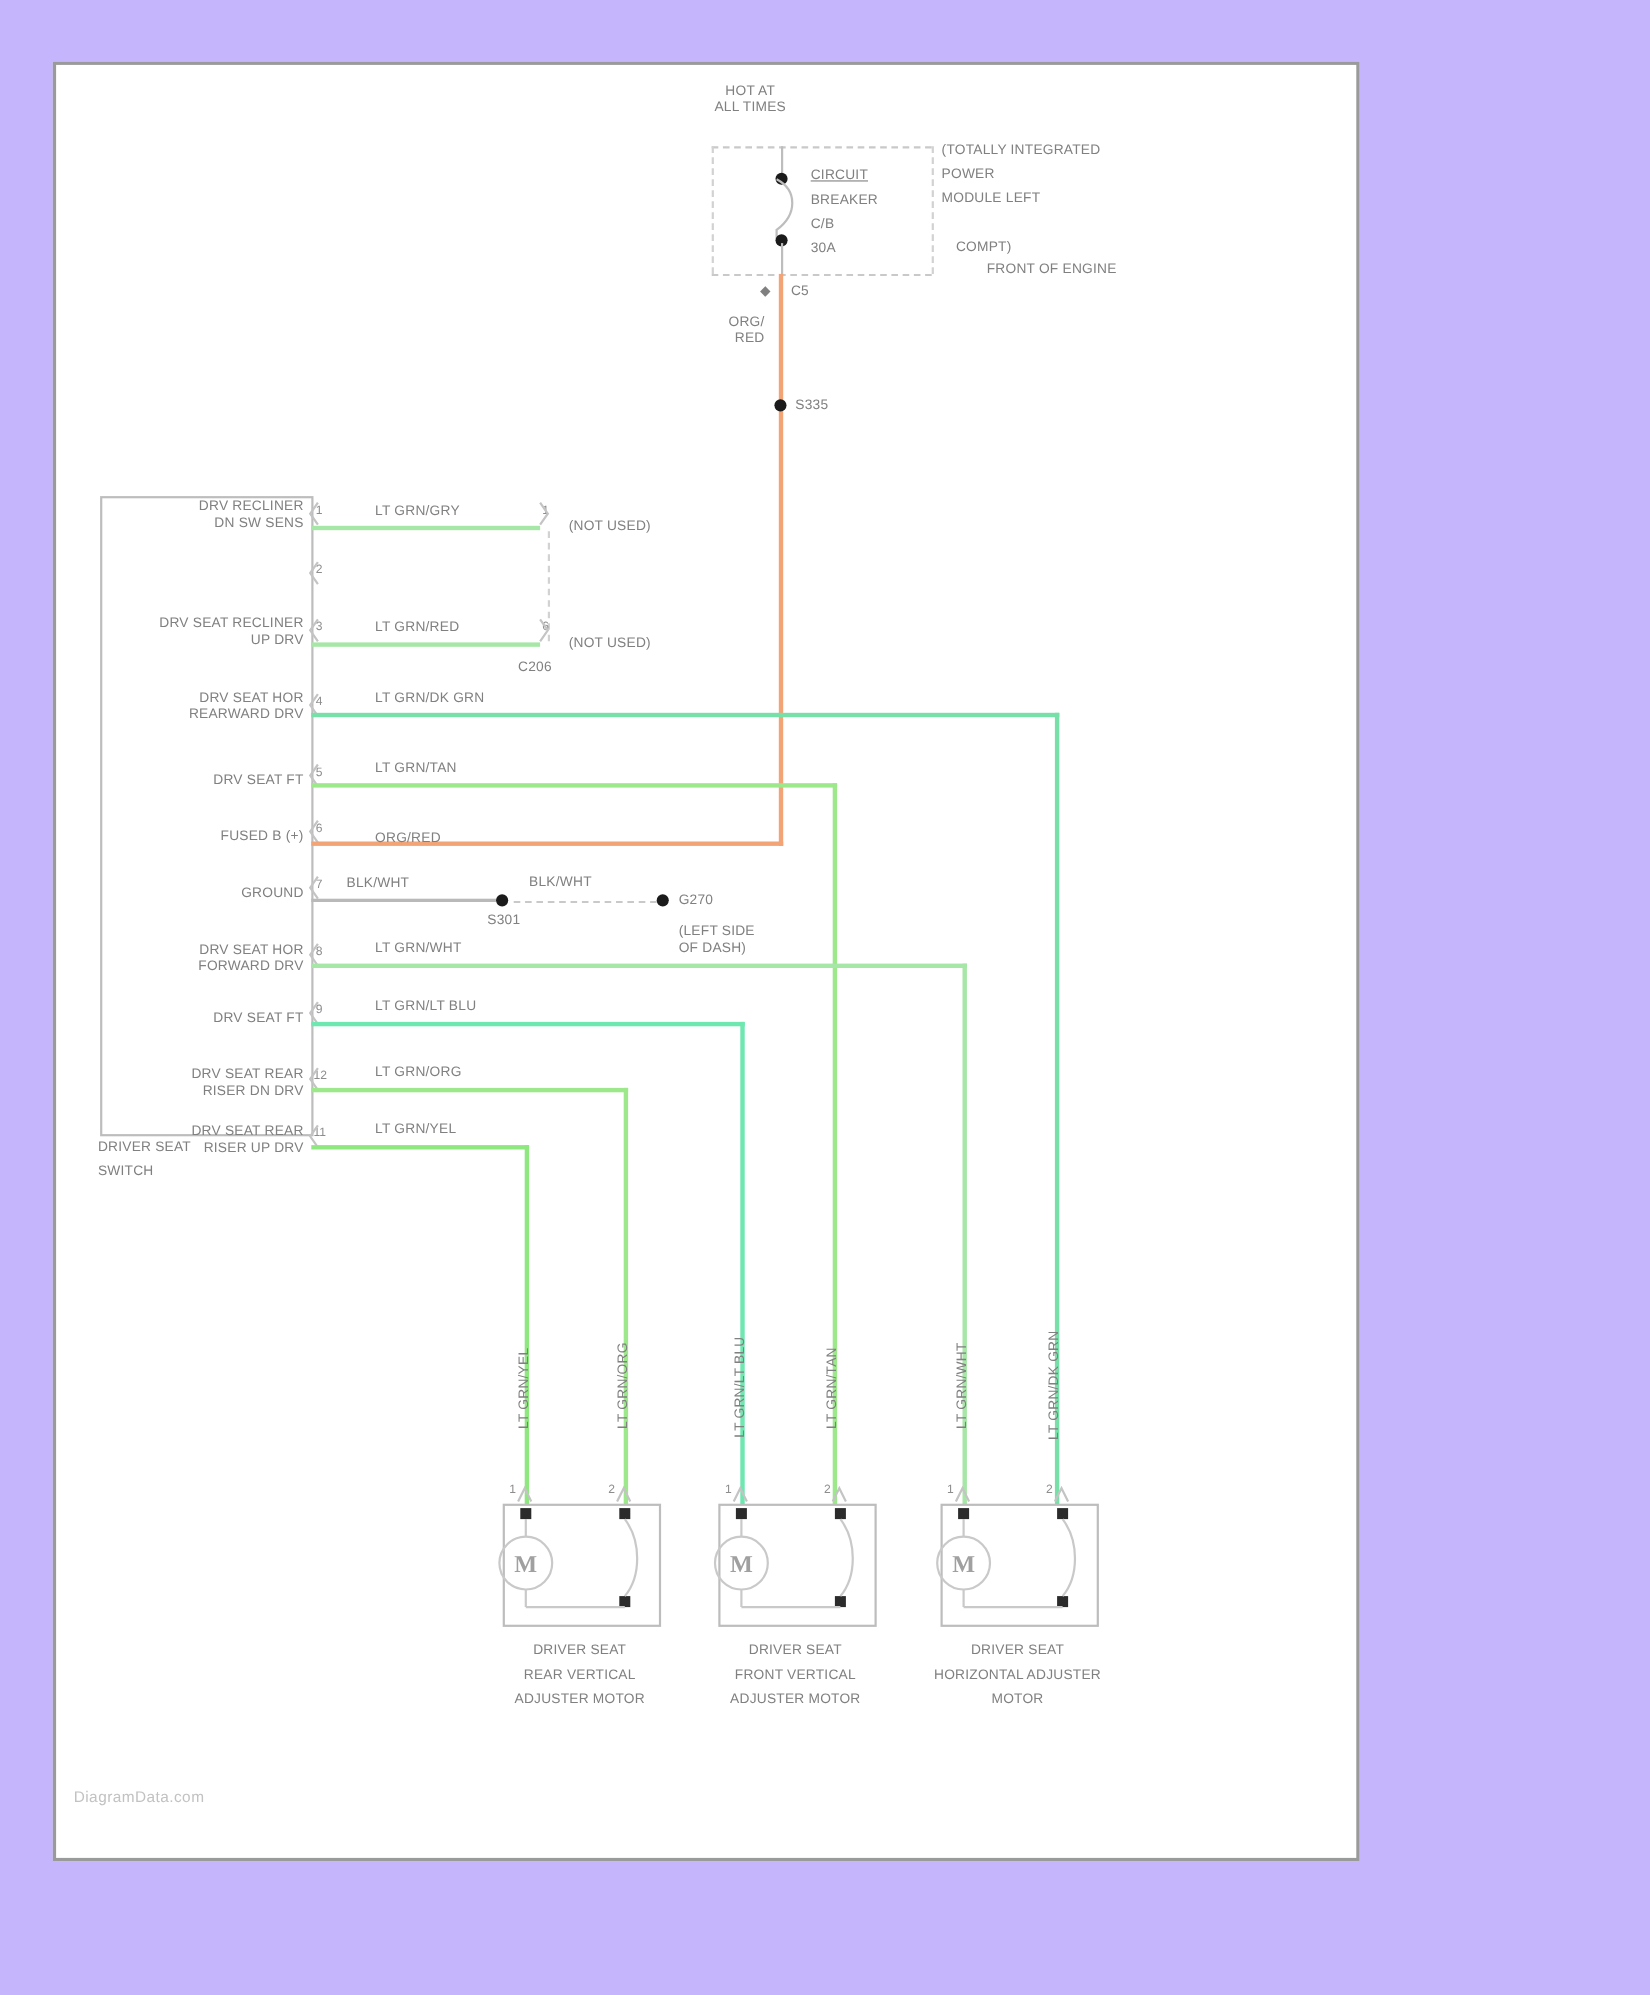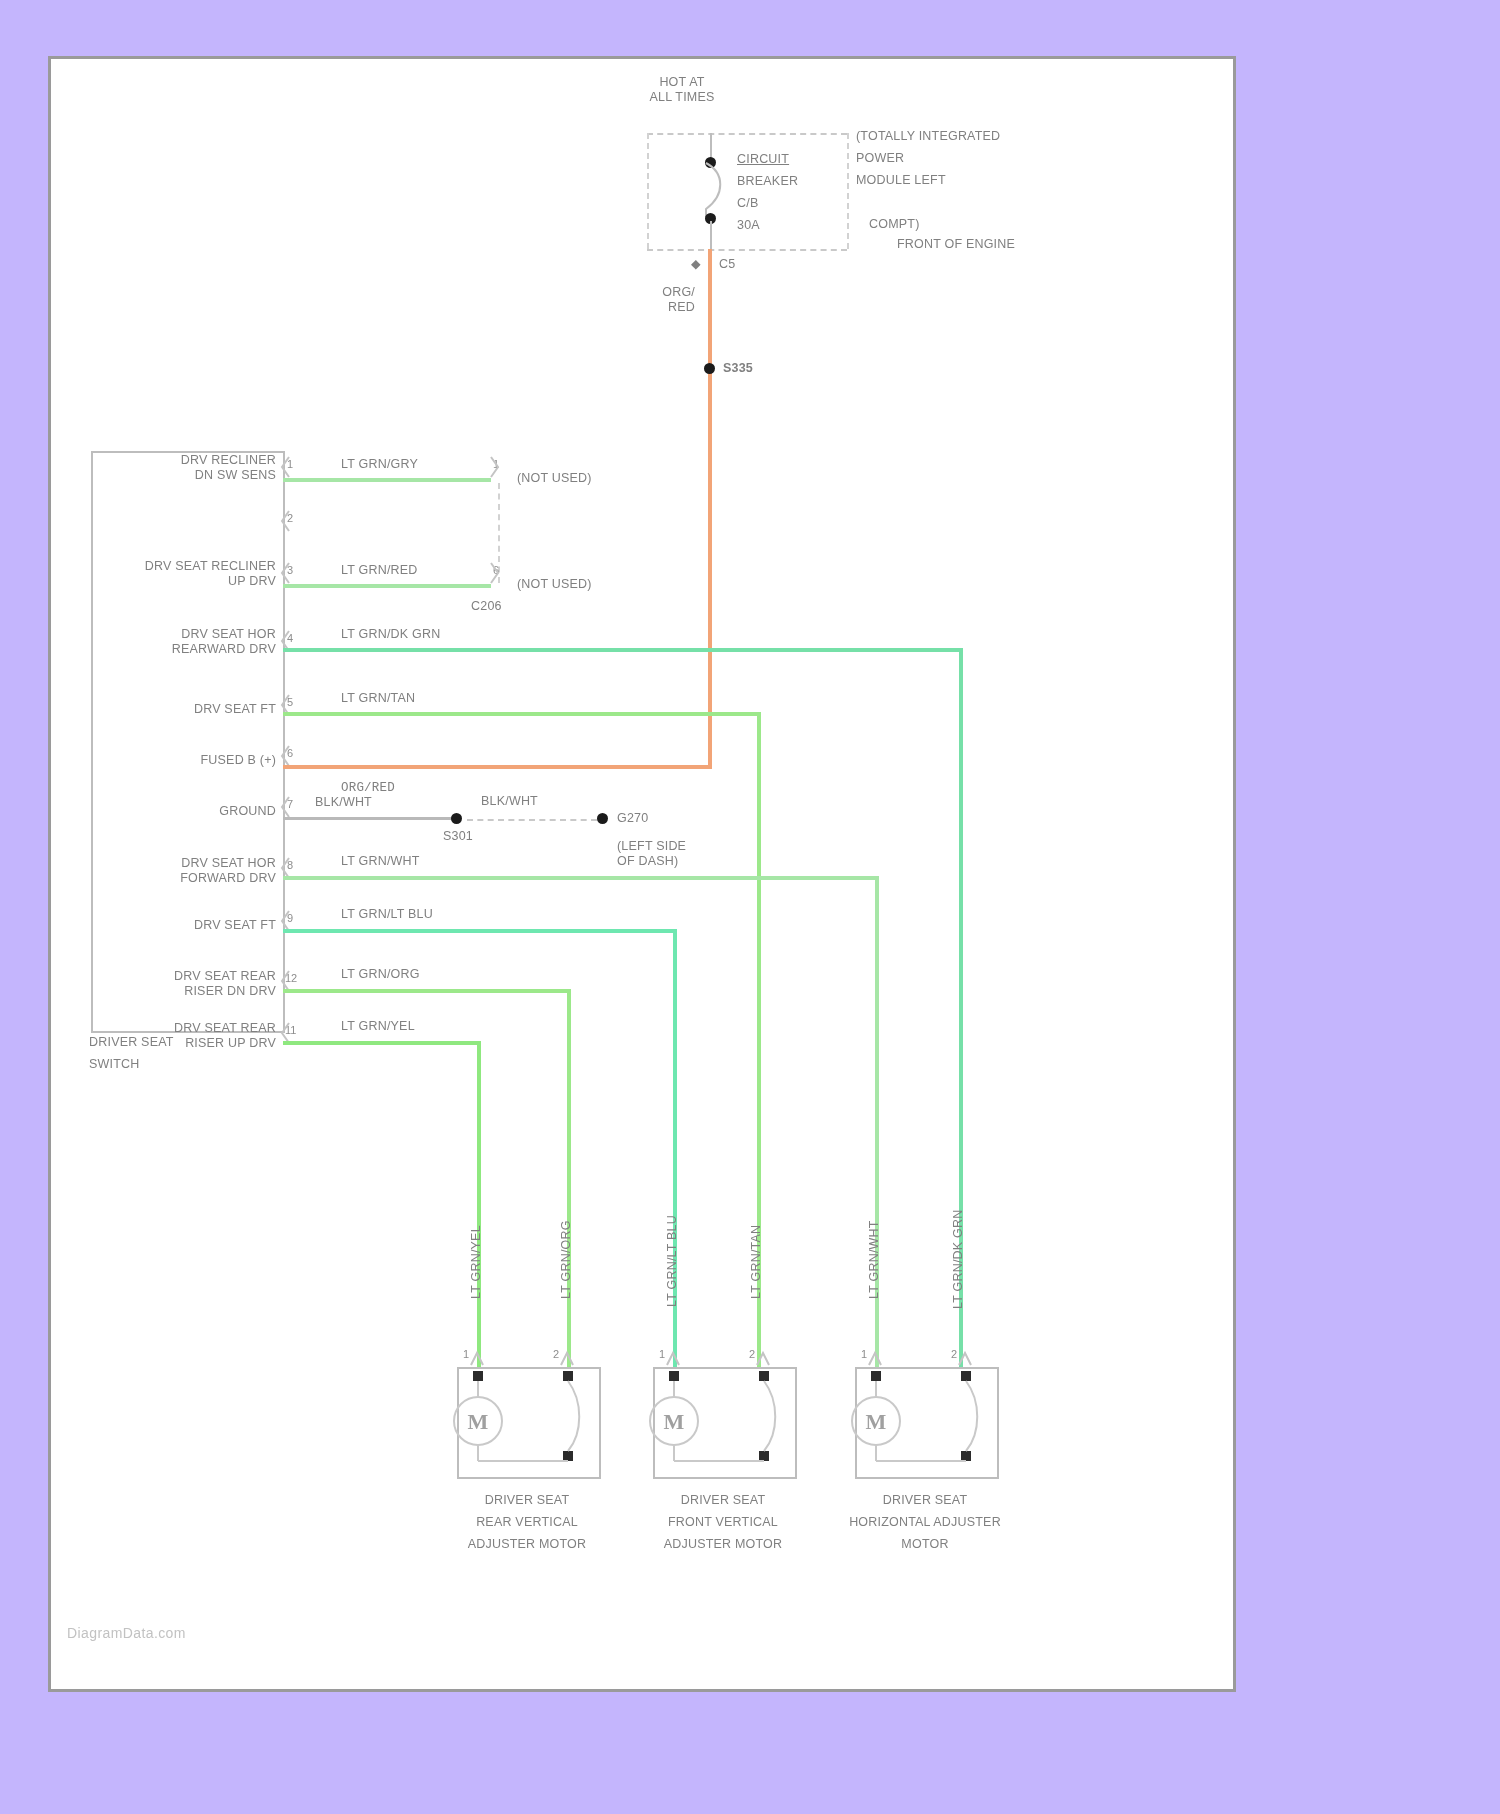--- a/index.html
+++ b/index.html
@@ -73,21 +73,21 @@
     <div class="t" style="left:818px;top:158px;">COMPT)</div>
 
     <div class="t" style="left:640px;top:198px;">◆</div>
     <div class="t" style="left:668px;top:198px;">C5</div>
 
     <div class="w wv org" style="left:657px;top:190px;height:520px;"></div>
     <div class="t r" style="left:574px;top:226px;width:70px;">ORG/</div>
     <div class="t r" style="left:574px;top:241px;width:70px;">RED</div>
 
     <div class="dot" style="left:653px;top:304px;"></div>
-    <div class="t" style="left:672px;top:302px;font-weight:bold;">S335</div>
+    <div class="t" style="left:672px;top:302px;">S335</div>
 
     <div class="box" style="left:40px;top:392px;width:190px;height:578px;"></div>
     <div class="t" style="left:38px;top:976px;">DRIVER SEAT</div>
     <div class="t" style="left:38px;top:998px;">SWITCH</div>
 
     <div class="t r" style="left:60px;top:394px;width:165px;">DRV RECLINER</div>
     <div class="t r" style="left:60px;top:409px;width:165px;">DN SW SENS</div>
     <div class="pin" style="left:236px;top:399px;">1</div>
     <svg style="position:absolute;left:228px;top:396px;width:14px;height:28px;">
       <path d="M10,2 L3,12 L10,22" fill="none" stroke="#c4c4c4" stroke-width="2"></path>
@@ -140,21 +140,21 @@
     <div class="w wh grn4" style="left:232px;top:653px;width:478px;"></div>
     <div class="w wv grn4" style="left:706px;top:653px;height:656px;"></div>
     <div class="t" style="left:290px;top:632px;">LT GRN/TAN</div>
 
     <div class="t r" style="left:45px;top:694px;width:180px;">FUSED B (+)</div>
     <div class="pin" style="left:236px;top:688px;">6</div>
     <svg style="position:absolute;left:228px;top:685px;width:14px;height:28px;">
       <path d="M10,2 L3,12 L10,22" fill="none" stroke="#c4c4c4" stroke-width="2"></path>
     </svg>
     <div class="w wh org" style="left:232px;top:706px;width:429px;"></div>
-    <div class="t" style="left:290px;top:722px;font-family:Liberation Mono, monospace;">ORG/RED</div>
+    <div class="t" style="left:290px;top:695px;">ORG/RED</div>
 
     <div class="t r" style="left:45px;top:745px;width:180px;">GROUND</div>
     <div class="pin" style="left:236px;top:739px;">7</div>
     <svg style="position:absolute;left:228px;top:736px;width:14px;height:28px;">
       <path d="M10,2 L3,12 L10,22" fill="none" stroke="#c4c4c4" stroke-width="2"></path>
     </svg>
     <div class="w wh" style="left:232px;top:758px;width:172px;height:3px;background:#b9b9b9;"></div>
     <div class="t" style="left:264px;top:736px;">BLK/WHT</div>
     <div class="dot" style="left:400px;top:754px;"></div>
     <div class="t" style="left:392px;top:770px;">S301</div>

